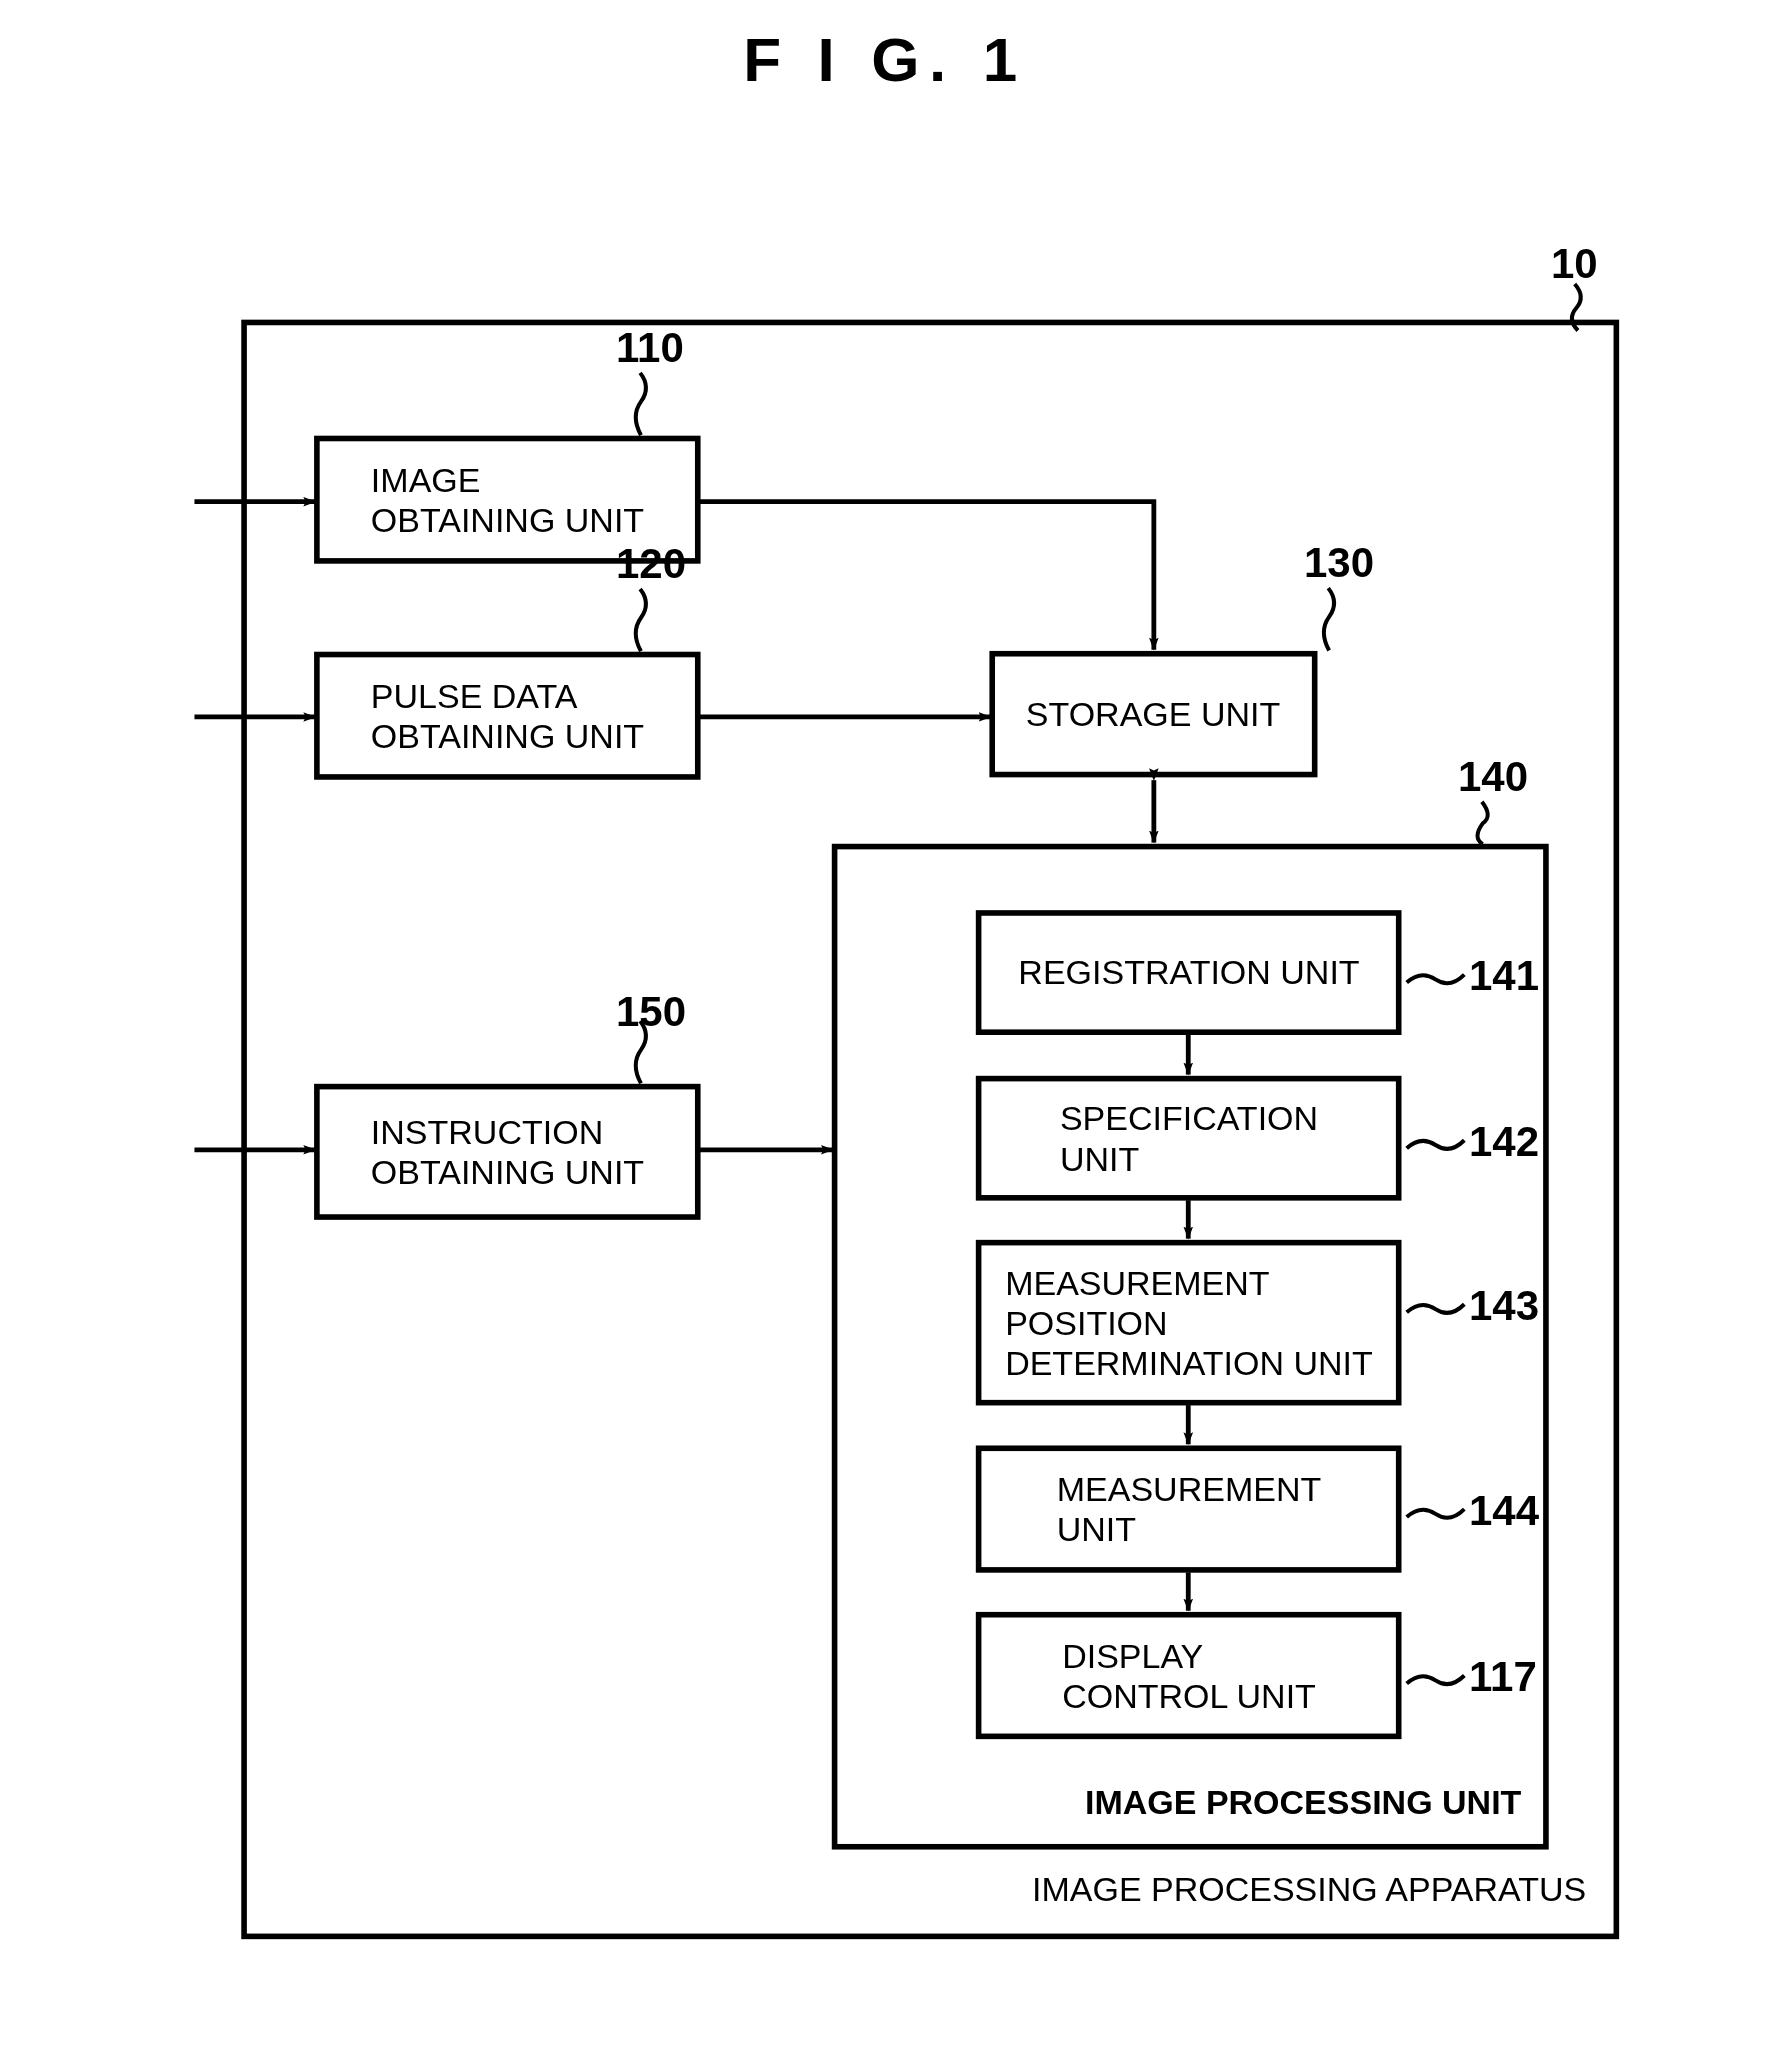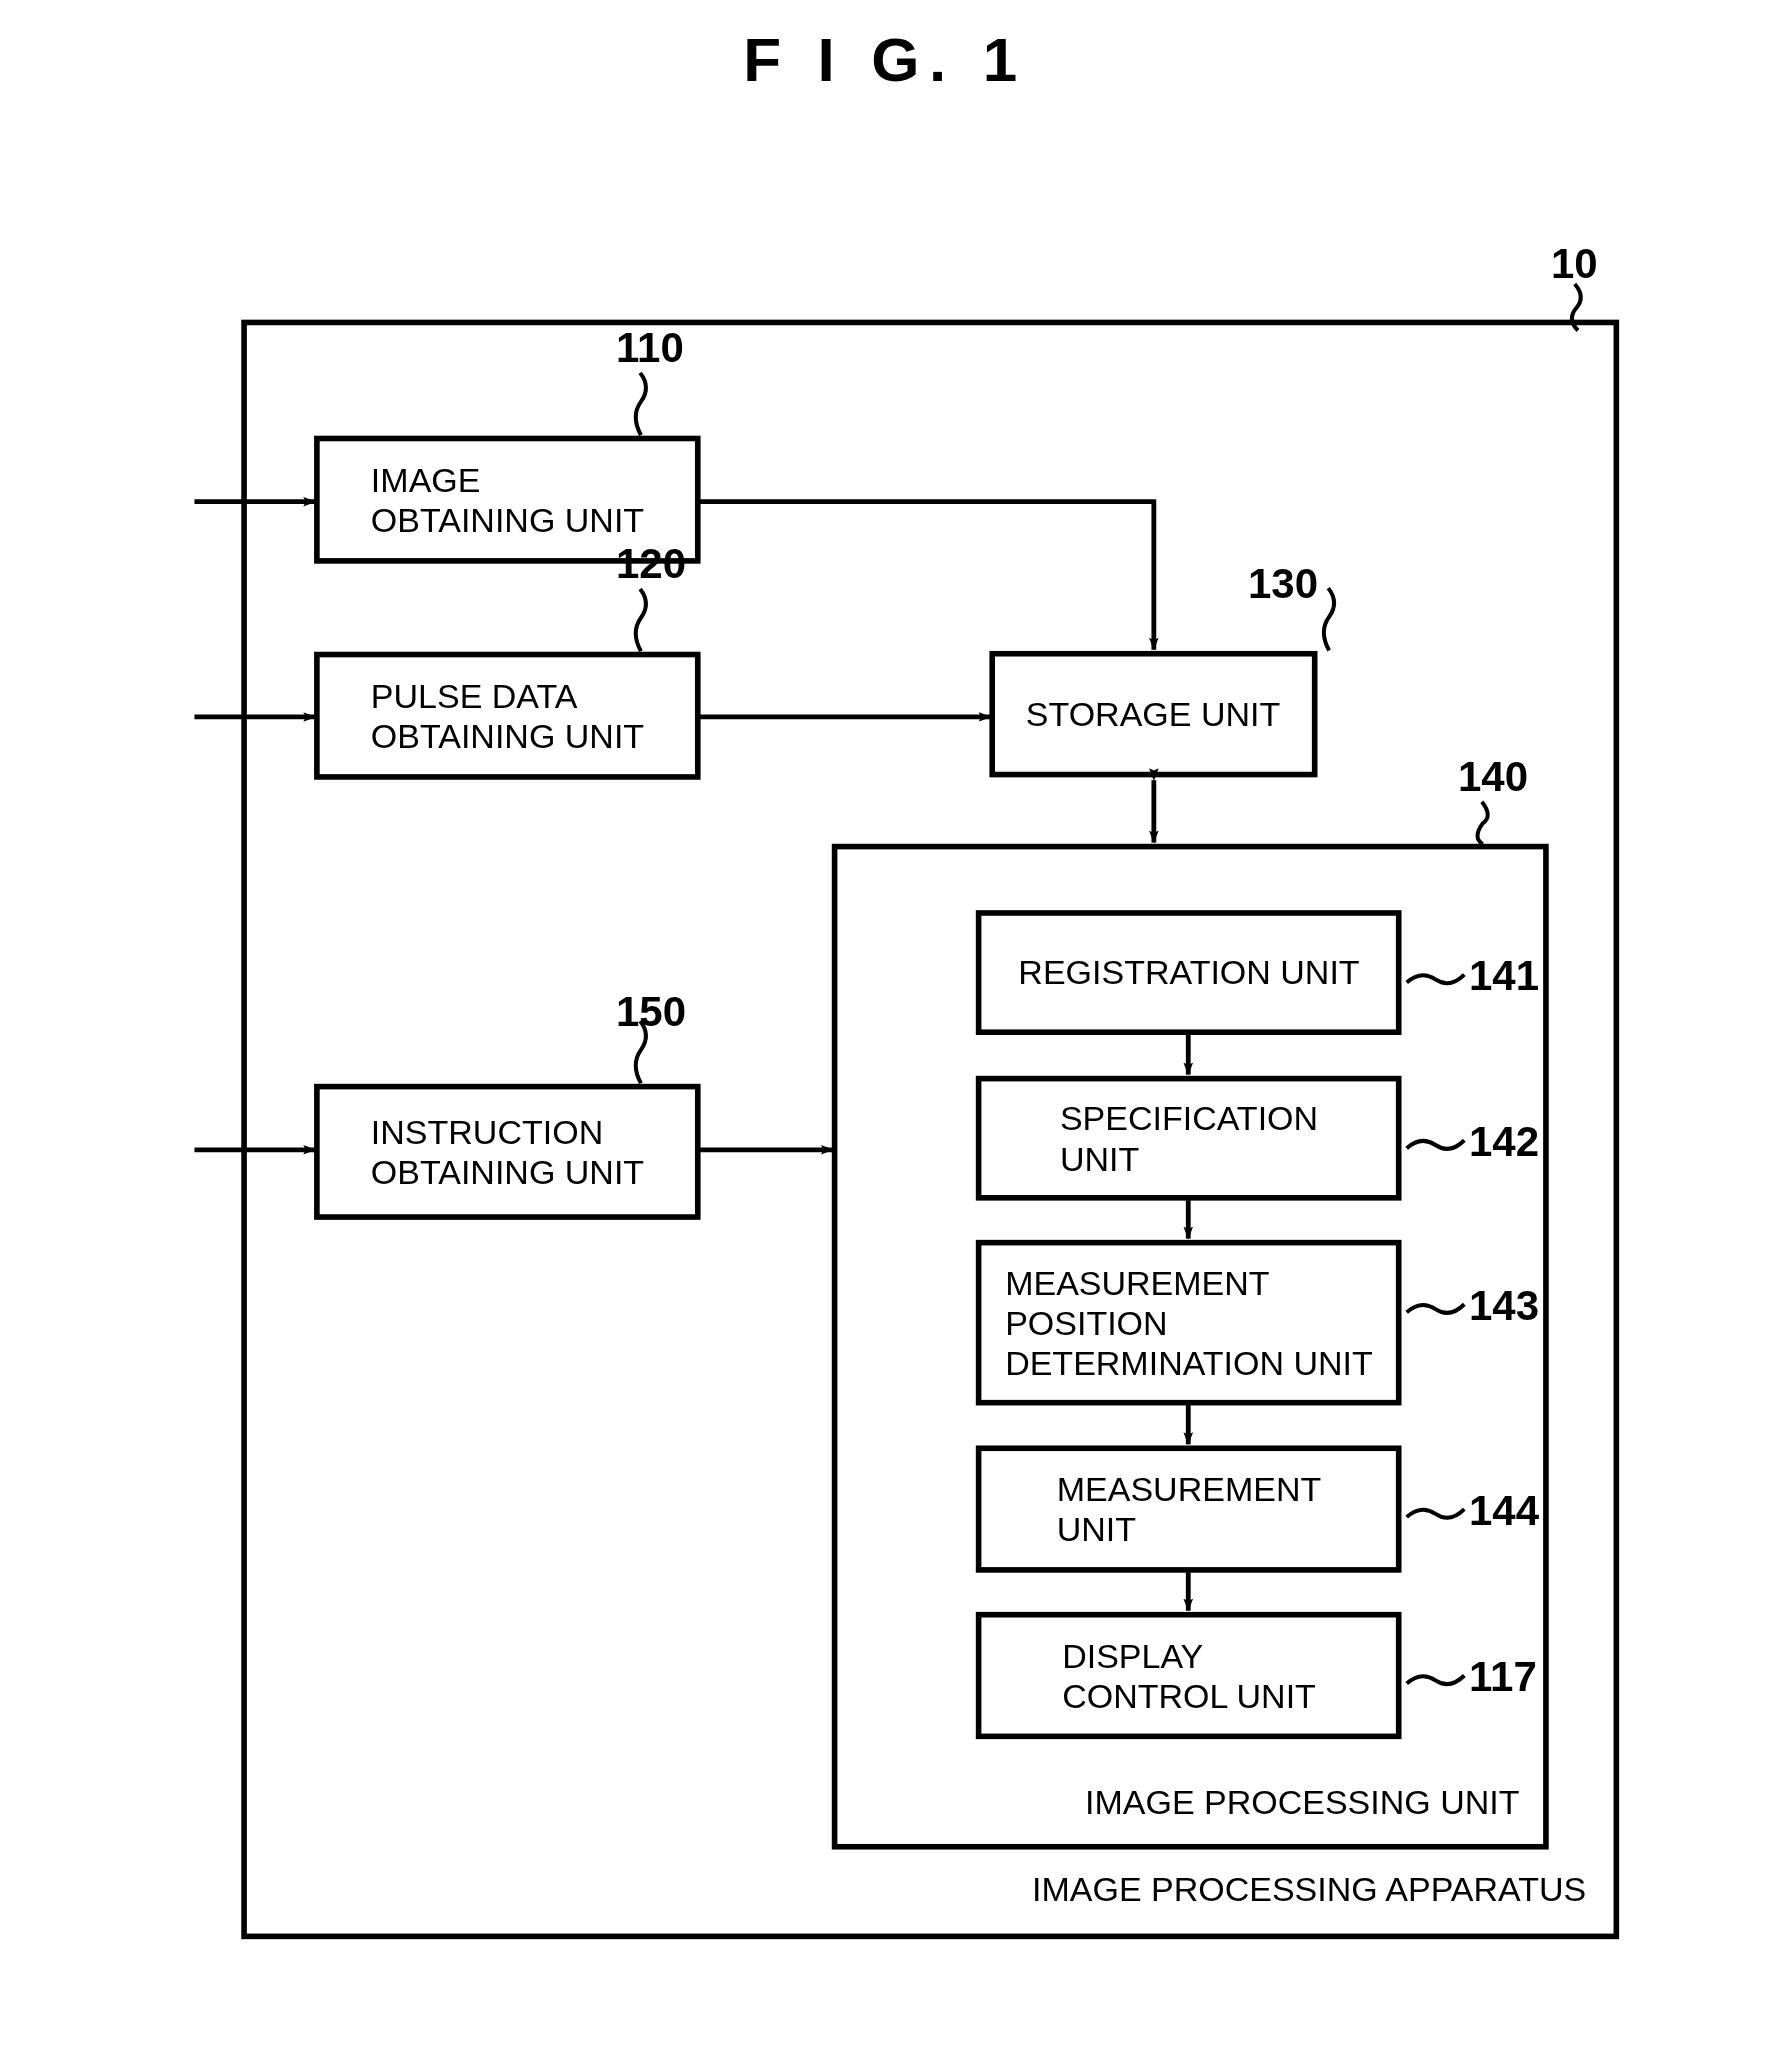--- a/index.html
+++ b/index.html
@@ -149,27 +149,27 @@
     </div>
   </div>
 
   <div class="boxlabel" style="left:979px;top:1615px;width:420px;height:122px;">
     <div>
       <div>DISPLAY</div>
       <div>CONTROL UNIT</div>
     </div>
   </div>
 
-  <div class="containerlabel" style="left:1085px;top:1783px;">IMAGE PROCESSING UNIT</div>
+  <div class="containerlabel" style="left:1085px;top:1783px;font-weight:bold;">IMAGE PROCESSING UNIT</div>
   <div class="containerlabel" style="left:1032px;top:1870px;">IMAGE PROCESSING APPARATUS</div>
 
   <div class="refnum" style="left:1551px;top:240px;">10</div>
   <div class="refnum" style="left:616px;top:324px;">110</div>
   <div class="refnum" style="left:616px;top:540px;">120</div>
-  <div class="refnum" style="left:1248px;top:539px;margin-top:21px;">130</div>
+  <div class="refnum" style="left:1304px;top:539px;">130</div>
   <div class="refnum" style="left:1458px;top:753px;">140</div>
   <div class="refnum" style="left:616px;top:972px;margin-top:16px;">150</div>
   <div class="refnum" style="left:1469px;top:952px;">141</div>
   <div class="refnum" style="left:1469px;top:1118px;">142</div>
   <div class="refnum" style="left:1469px;top:1282px;">143</div>
   <div class="refnum" style="left:1469px;top:1487px;">144</div>
   <div class="refnum" style="left:1469px;top:1653px;">117</div>
 
 </div>
 

